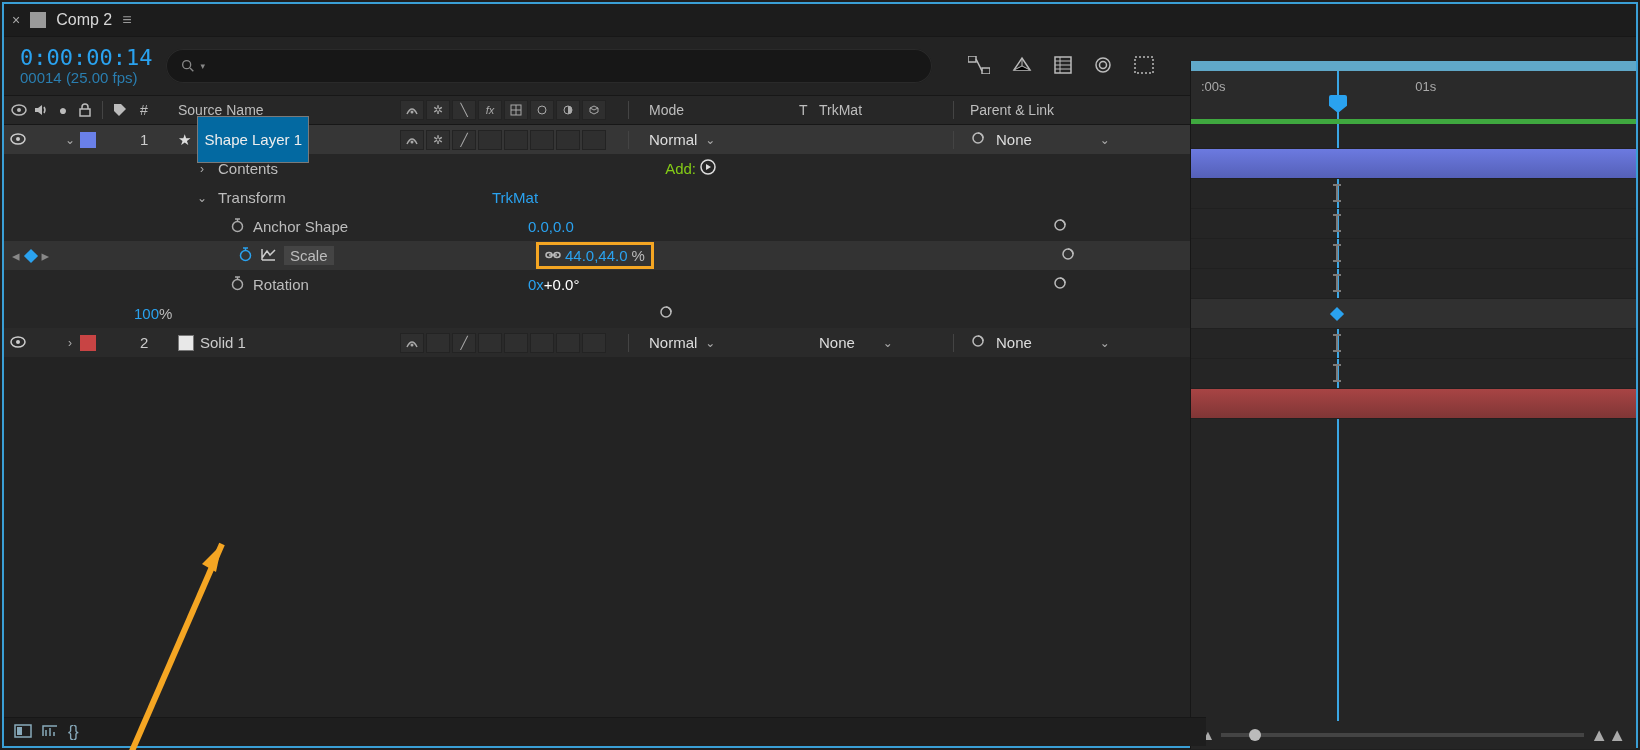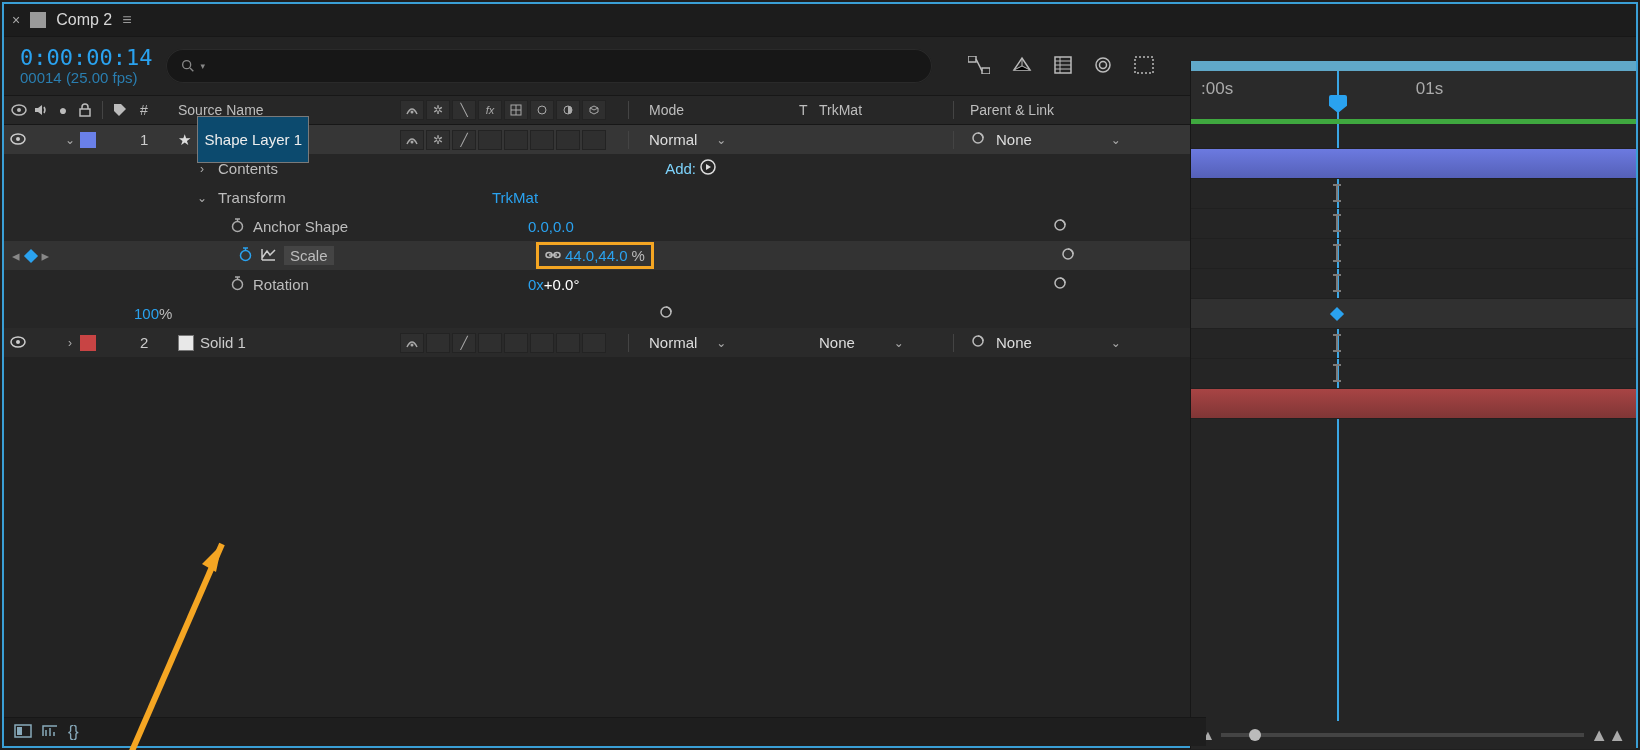--- a/index.html
+++ b/index.html
@@ -35,50 +35,50 @@
 .left-ctrl{display:flex;align-items:center;width:130px;padding-left:6px;gap:2px}
 .eye{width:16px}
 .av-gap{width:32px}
 .arrow{color:#aaa;font-size:12px;width:16px;text-align:center}
 .color-chip{width:16px;height:16px}
 .blue-chip{background:#6a80e8}
 .red-chip{background:#c84444}
 .num-col{width:38px;color:#ccc}
 .name-col{width:222px;display:flex;align-items:center;gap:6px}
 .star{color:#ddd}
-.shape-name-box{border:1px solid #7a7a7a;padding:14px 6px;color:#eee;background:#0c4a6e}
+.shape-name-box{border:1px solid #7a7a7a;padding:14px 6px;color:#eee;background:#0369a1}
 .switches-col{width:224px;display:flex;align-items:center;gap:2px}
 .sw-cell{width:22px;height:18px;display:inline-flex;align-items:center;justify-content:center;color:#aaa;background:#2f2f2f;border:1px solid #232323;font-size:12px}
 .mode-col{width:150px;padding-left:16px}
-.dd{display:inline-flex;align-items:center;gap:19px;color:#ddd}
+.dd{display:inline-flex;align-items:center;gap:8px;color:#ddd}
 .dd .chev{color:#aaa;font-size:12px}
 .trk-col{width:130px}
 .parent-col{width:200px;display:flex;align-items:center;gap:10px;padding-left:12px}
 .pickwhip{color:#bbb}
 .row.prop{background:#262626}
 .indent-1{padding-left:60px}
 .indent-2{padding-left:96px}
 .prop-label{width:298px;display:flex;align-items:center;gap:8px;color:#bdbdbd}
 .stopwatch{color:#aaa}
 .stopwatch.active{color:#2aa2ef}
 .link-val{color:#2aa2ef}
 .reset{color:#2aa2ef}
 .val-cell{width:224px;display:flex;align-items:center}
 .scale-box{display:inline-flex;align-items:center;border:3px solid #f5a623;padding:2px 6px;gap:4px;color:#2aa2ef}
 .chain{color:#bbb}
 .keynav{display:flex;align-items:center;gap:6px;color:#888;width:80px}
 .diamond{width:10px;height:10px;background:#2aa2ef;transform:rotate(45deg)}
 .graph-ic{color:#ccc}
-.add-label{color:#7dd3fc}
+.add-label{color:#84cc16}
 .play-circ{color:#ddd}
 .solid-sq{width:14px;height:14px;background:#e8e8e8;border:1px solid #777}
 .timeline-area{position:absolute;top:57px;right:0;width:445px;height:688px;background:#252525;border-left:1px solid #171717}
 .ruler{height:58px;position:relative;background:#2a2a2a;border-bottom:1px solid #171717}
 .workarea-bar{position:absolute;top:0;left:0;right:0;height:10px;background:#60a8c8}
-.ruler-labels{position:absolute;top:18px;left:0;right:0;display:flex;justify-content:space-between;padding:0 10px;color:#aaa;font-size:17px}
+.ruler-labels{position:absolute;top:18px;left:0;right:0;display:flex;justify-content:space-between;padding:0 10px;color:#aaa;font-size:13px}
 .playhead{position:absolute;top:0;bottom:0;width:2px;background:#3aa6e4}
 .playhead-cap{position:absolute;top:24px;width:18px;height:18px;background:#2aa2ef;left:-8px;border-radius:2px;clip-path:polygon(0 0,100% 0,100% 60%,50% 100%,0 60%)}
 .track-rows{position:absolute;top:58px;left:0;right:0}
 .track-row{height:29px;border-bottom:1px solid #202020;position:relative}
 .workarea-green{position:absolute;top:0;left:0;right:0;height:5px;background:#3fa83f}
 .layer-bar{position:absolute;top:0;left:0;right:0;height:29px}
 .layer-bar.blue{background:linear-gradient(#6c7ae0,#5560b8)}
 .layer-bar.red{background:linear-gradient(#a84444,#803636)}
 .expr-ibeam{position:absolute;top:7px;width:2px;height:14px;background:#7c7c7c}
 .expr-ibeam::before,.expr-ibeam::after{content:"";position:absolute;width:8px;height:2px;background:#7c7c7c;left:-3px}

